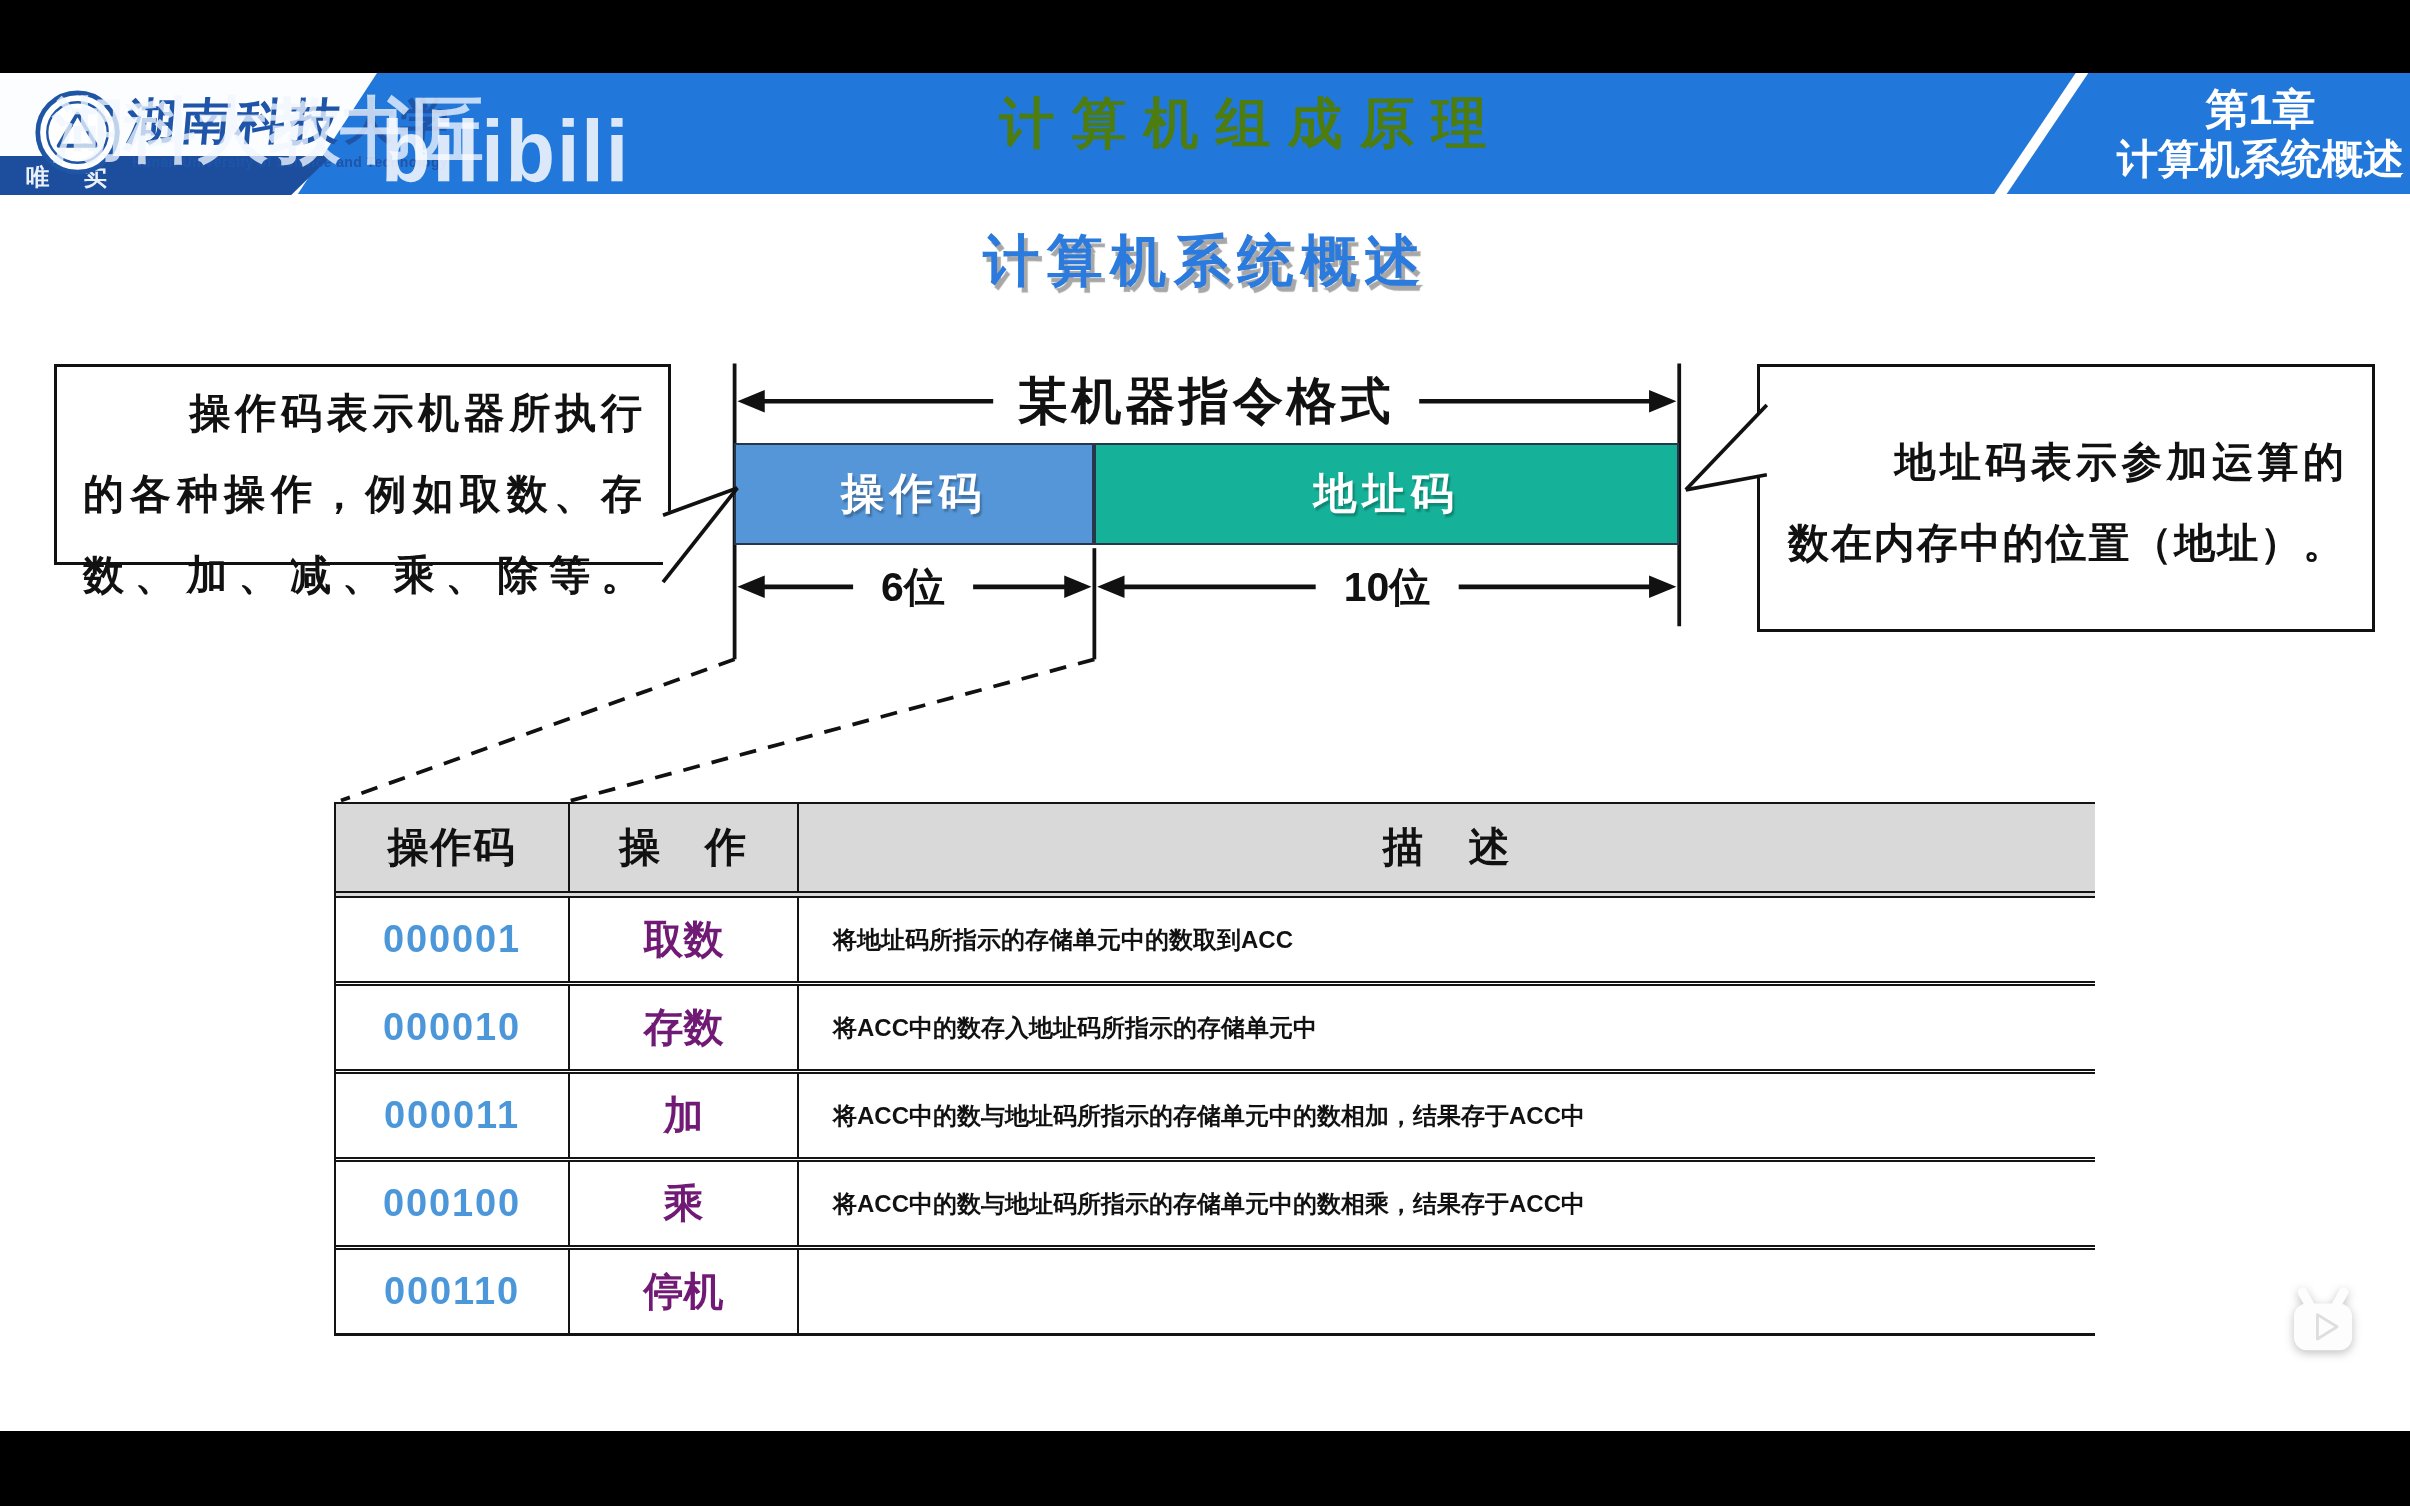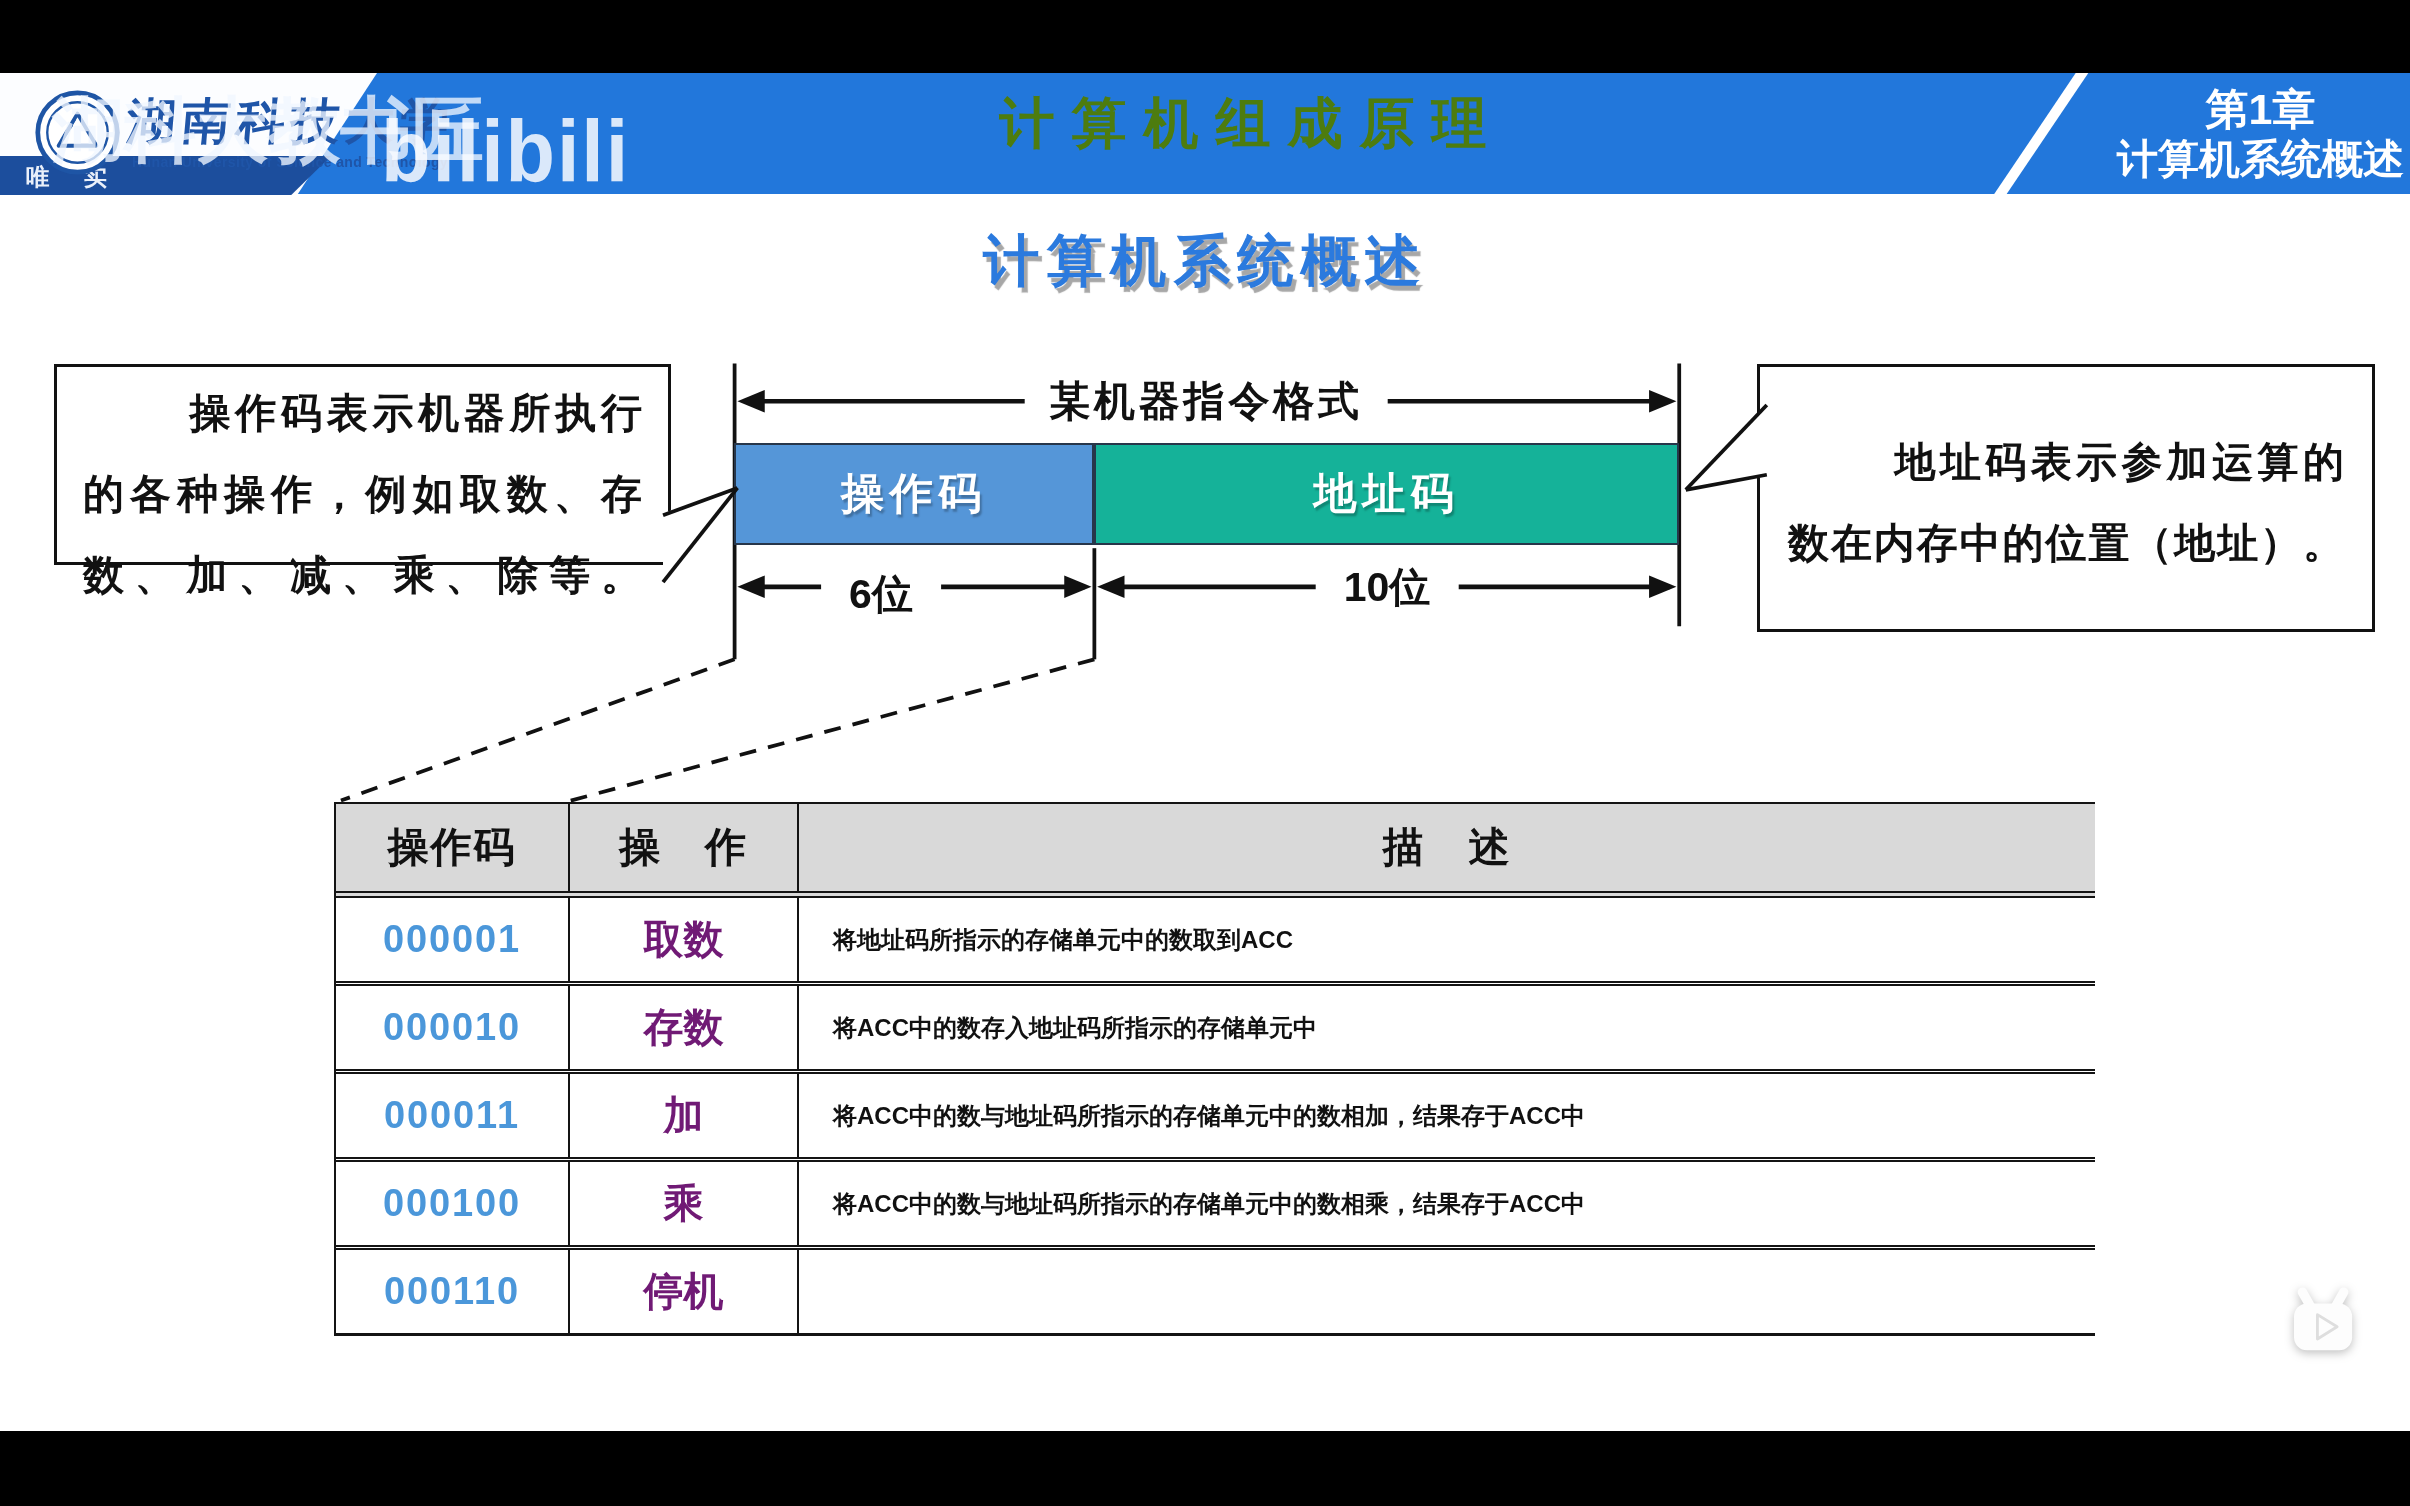--- a/index.html
+++ b/index.html
@@ -39,21 +39,21 @@
   .slide-title{position:absolute;left:0;top:224px;width:2411px;text-align:center;font-size:56px;
           font-weight:bold;color:#2b7ade;letter-spacing:7.5px;
           text-shadow:3.8px 4.7px 0.9px rgba(60,60,60,0.45);z-index:5;}
 
   
   .svg-abs{position:absolute;left:0;top:0;width:2411px;height:1507px;pointer-events:none;}
   #lines-svg{z-index:6;}
   #tails-svg{z-index:12;}
   .arrow-label{position:absolute;transform:translate(-50%,-50%);background:#fff;
           font-weight:bold;color:#111;white-space:nowrap;z-index:7;}
-  .arrow-label.big{font-size:41px;padding:0 24.5px;letter-spacing:3.8px;}
+  .arrow-label.big{font-size:50px;padding:0 24.5px;letter-spacing:3.8px;}
   .arrow-label.bits{font-size:41px;padding:0 28px;}
   .seg{position:absolute;top:443px;height:102px;display:flex;align-items:center;justify-content:center;
           border:2.8px solid #27364a;box-sizing:border-box;z-index:8;}
   .seg span{font-size:43px;font-weight:bold;color:#fff;letter-spacing:5.6px;
           text-shadow:1.9px 2.8px 1.9px rgba(0,0,0,0.25);}
   .seg.op{left:734px;width:360px;background:#5596d8;}
   .seg.addr{left:1094px;width:585px;background:#15b299;}
 
   
   .callout{position:absolute;background:#fff;border:3.8px solid #111;box-sizing:border-box;z-index:9;
@@ -130,21 +130,21 @@
 
     <line x1="1172" y1="623" x2="1773" y2="623" stroke="#111" stroke-width="5"></line>
     <polygon points="1165,623 1194,611 1194,635" fill="#111"></polygon>
     <polygon points="1780,623 1751,611 1751,635" fill="#111"></polygon>
 
     <line x1="780" y1="700" x2="362" y2="850" stroke="#111" stroke-width="4" stroke-dasharray="18 13"></line>
     <line x1="1162" y1="700" x2="606" y2="850" stroke="#111" stroke-width="4" stroke-dasharray="18 13"></line>
   </svg>
 
   <span class="arrow-label big" style="left:1206px;top:401px;">某机器指令格式</span>
-  <span class="arrow-label bits" style="left:881px;top:587px;margin-top:7px;">6位</span>
+  <span class="arrow-label bits" style="left:913px;top:587px;">6位</span>
   <span class="arrow-label bits" style="left:1387px;top:587px;">10位</span>
 
   <div class="seg op">
     <span>操作码</span>
   </div>
   <div class="seg addr">
     <span>地址码</span>
   </div>
 
   <div class="callout left">

